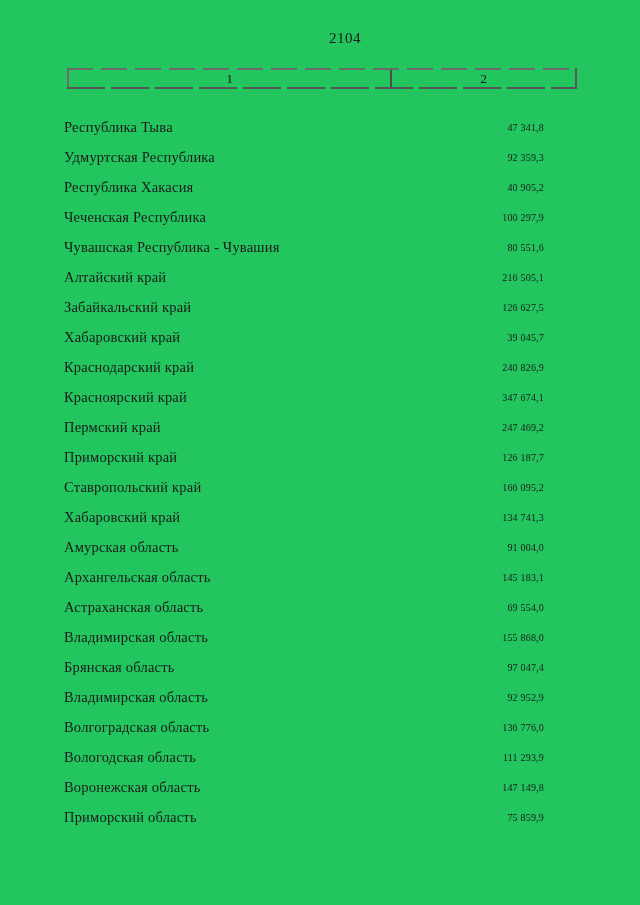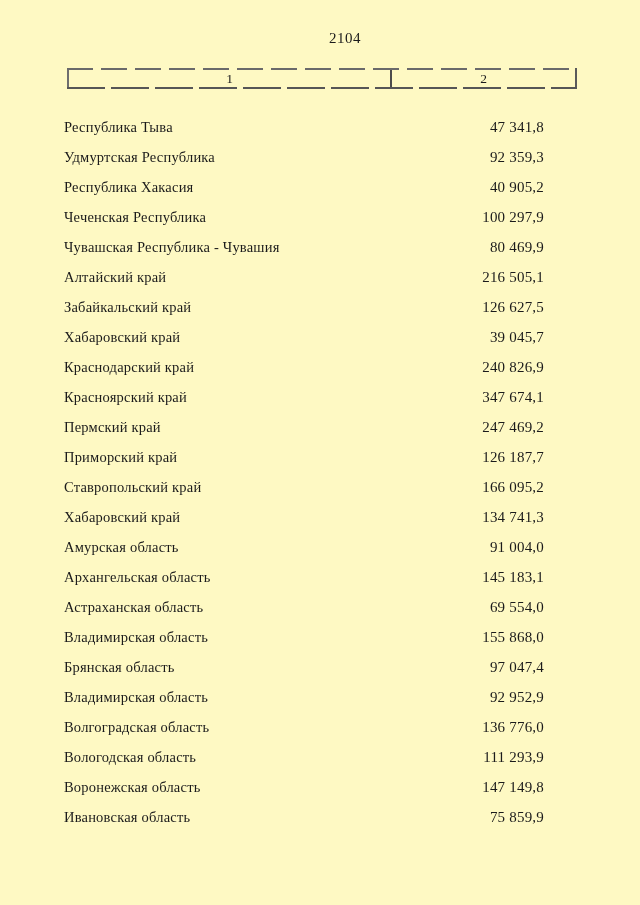--- a/index.html
+++ b/index.html
@@ -1,21 +1,21 @@
 <!DOCTYPE html>
 <html><head>
 <meta charset="utf-8">
 <style>
   html, body { margin: 0; padding: 0; background: #e8e8e8; }
   .page {
     position: relative;
     width: 640px;
     height: 905px;
     margin: 0 auto;
-    background: #fef9c3;
+    background: #22c55e;
     font-family: "Liberation Serif", "DejaVu Serif", serif;
     color: #1b1b1b;
     overflow: hidden;
   }
   .page-number {
     position: absolute;
     top: 30px;
     left: 0;
     width: 640px;
     text-align: center;
@@ -75,21 +75,21 @@
   }
   .row .name {
     flex: 1;
     text-align: left;
     font-size: 14.5px;
     letter-spacing: 0.2px;
     white-space: pre;
   }
   .row .value {
     text-align: left;
-    font-size: 15px;
+    font-size: 10px;
     letter-spacing: 0.2px;
     white-space: pre;
   }
 </style>
 </head>
 <body>
 
 <div class="page">
   <div class="page-number">2104</div>
 
@@ -110,21 +110,21 @@
       <div class="row">
         <span class="name">Республика Хакасия</span>
         <span class="value">40 905,2</span>
       </div>
       <div class="row">
         <span class="name">Чеченская Республика</span>
         <span class="value">100 297,9</span>
       </div>
       <div class="row">
         <span class="name">Чувашская Республика - Чувашия</span>
-        <span class="value">80 469,9</span>
+        <span class="value">80 551,6</span>
       </div>
       <div class="row">
         <span class="name">Алтайский край</span>
         <span class="value">216 505,1</span>
       </div>
       <div class="row">
         <span class="name">Забайкальский край</span>
         <span class="value">126 627,5</span>
       </div>
       <div class="row">
@@ -185,17 +185,17 @@
       </div>
       <div class="row">
         <span class="name">Вологодская область</span>
         <span class="value">111 293,9</span>
       </div>
       <div class="row">
         <span class="name">Воронежская область</span>
         <span class="value">147 149,8</span>
       </div>
       <div class="row">
-        <span class="name">Ивановская область</span>
+        <span class="name">Приморский область</span>
         <span class="value">75 859,9</span>
       </div>
     </div>
 </div>
 
 </body></html>

